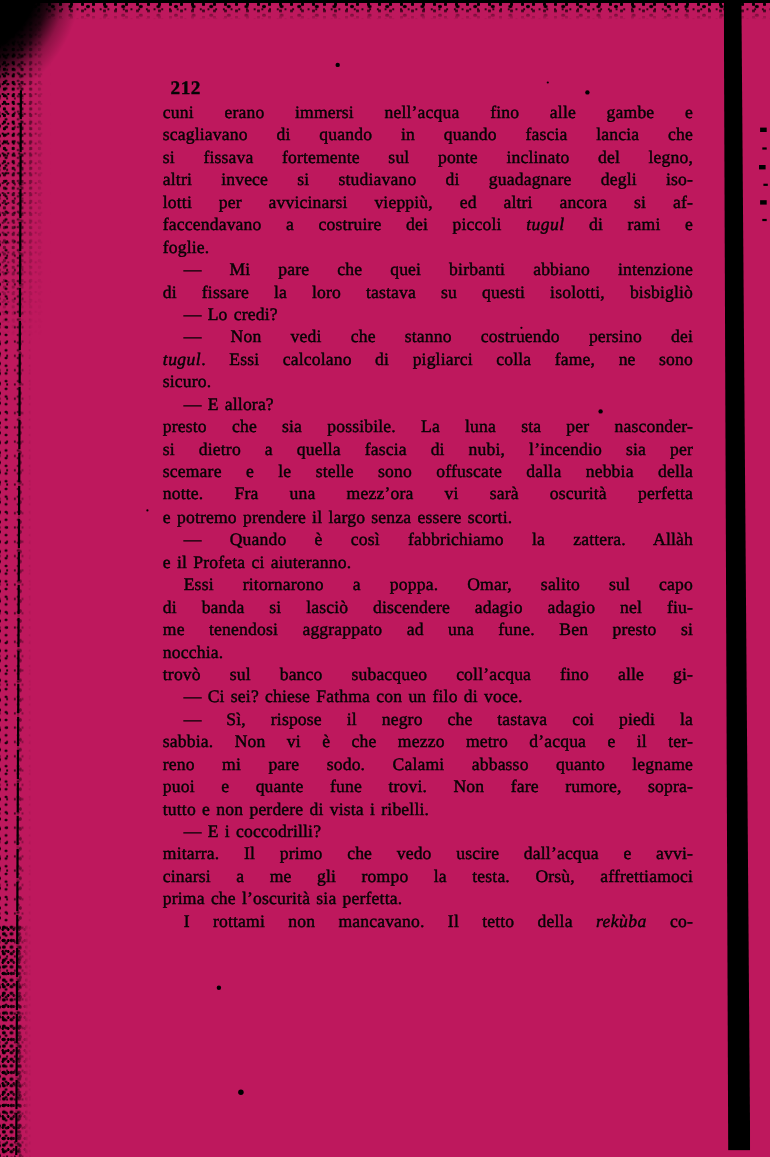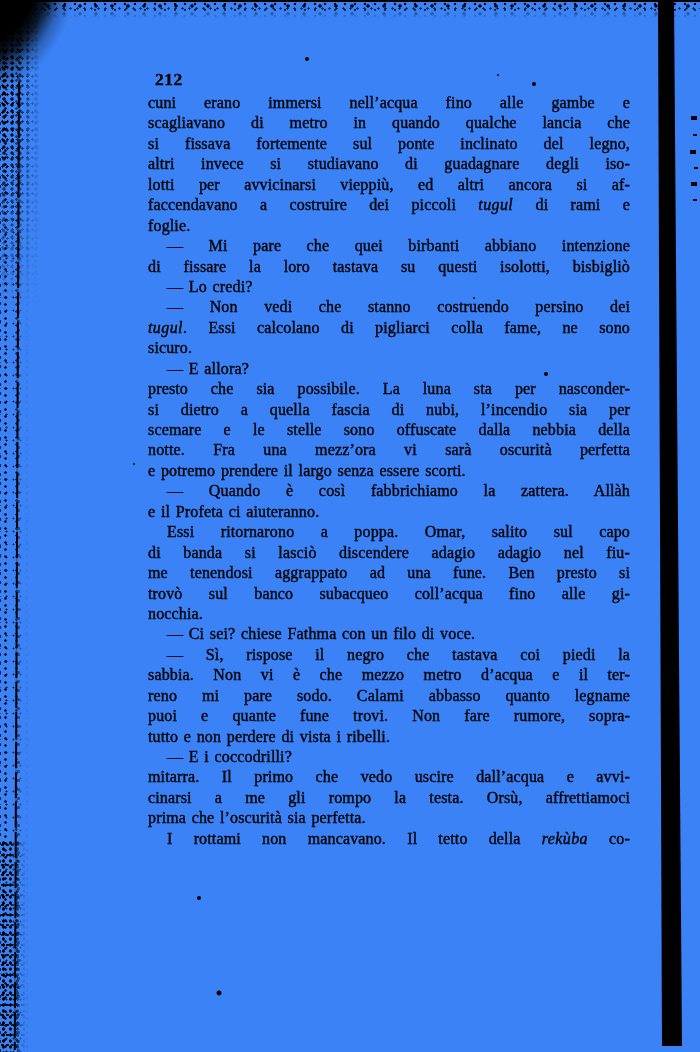--- a/index.html
+++ b/index.html
@@ -6,21 +6,21 @@
   body {
     width: 700px; height: 1052px;
     background: #ffffff;
     overflow: hidden;
     font-family: "Liberation Serif", "DejaVu Serif", serif;
     color: #060606;
     position: relative;
   }
   .page {
     position: absolute; inset: 0;
-    background: #3b82f6;
+    background: #be185d;
   }
 
   
   .pagenum {
     position: absolute;
     left: 155px; top: 69px;
     font-size: 17.5px;
     font-weight: bold;
     letter-spacing: 0.5px;
     -webkit-text-stroke: 0.3px #000;
@@ -136,21 +136,21 @@
   .specks, .specks * { color: #000; }
 </style>
 </head>
 <body>
 
 <div class="page">
 
   <div class="pagenum">212</div>
   <div class="textblock" id="text-block">
       <div class="line"><span>cuni erano immersi nell’acqua fino alle gambe e</span></div>
-      <div class="line"><span>scagliavano di metro in quando qualche lancia che</span></div>
+      <div class="line"><span>scagliavano di quando in quando fascia lancia che</span></div>
       <div class="line"><span>si fissava fortemente sul ponte inclinato del legno,</span></div>
       <div class="line"><span>altri invece si studiavano di guadagnare degli iso-</span></div>
       <div class="line"><span>lotti per avvicinarsi vieppiù, ed altri ancora si af-</span></div>
       <div class="line"><span>faccendavano a costruire dei piccoli </span><i>tugul</i><span> di rami e</span></div>
       <div class="line end"><span>foglie.</span></div>
       <div class="line indent"><span>— Mi pare che quei birbanti abbiano intenzione</span></div>
       <div class="line"><span>di fissare la loro tastava su questi isolotti, bisbigliò</span></div>
       <div class="line indent end"><span>— Lo credi?</span></div>
       <div class="line indent"><span>— Non vedi che stanno costruendo persino dei</span></div>
       <div class="line"><i>tugul</i><span>. Essi calcolano di pigliarci colla fame, ne sono</span></div>
@@ -159,22 +159,22 @@
       <div class="line"><span>presto che sia possibile. La luna sta per nasconder-</span></div>
       <div class="line"><span>si dietro a quella fascia di nubi, l’incendio sia per</span></div>
       <div class="line"><span>scemare e le stelle sono offuscate dalla nebbia della</span></div>
       <div class="line"><span>notte. Fra una mezz’ora vi sarà oscurità perfetta</span></div>
       <div class="line end"><span>e potremo prendere il largo senza essere scorti.</span></div>
       <div class="line indent"><span>— Quando è così fabbrichiamo la zattera. Allàh</span></div>
       <div class="line end"><span>e il Profeta ci aiuteranno.</span></div>
       <div class="line indent"><span>Essi ritornarono a poppa. Omar, salito sul capo</span></div>
       <div class="line"><span>di banda si lasciò discendere adagio adagio nel fiu-</span></div>
       <div class="line"><span>me tenendosi aggrappato ad una fune. Ben presto si</span></div>
+      <div class="line end"><span>nocchia.</span></div>
       <div class="line"><span>trovò sul banco subacqueo coll’acqua fino alle gi-</span></div>
-      <div class="line end"><span>nocchia.</span></div>
       <div class="line indent end"><span>— Ci sei? chiese Fathma con un filo di voce.</span></div>
       <div class="line indent"><span>— Sì, rispose il negro che tastava coi piedi la</span></div>
       <div class="line"><span>sabbia. Non vi è che mezzo metro d’acqua e il ter-</span></div>
       <div class="line"><span>reno mi pare sodo. Calami abbasso quanto legname</span></div>
       <div class="line"><span>puoi e quante fune trovi. Non fare rumore, sopra-</span></div>
       <div class="line end"><span>tutto e non perdere di vista i ribelli.</span></div>
       <div class="line indent end"><span>— E i coccodrilli?</span></div>
       <div class="line"><span>mitarra. Il primo che vedo uscire dall’acqua e avvi-</span></div>
       <div class="line"><span>cinarsi a me gli rompo la testa. Orsù, affrettiamoci</span></div>
       <div class="line end"><span>prima che l’oscurità sia perfetta.</span></div>

